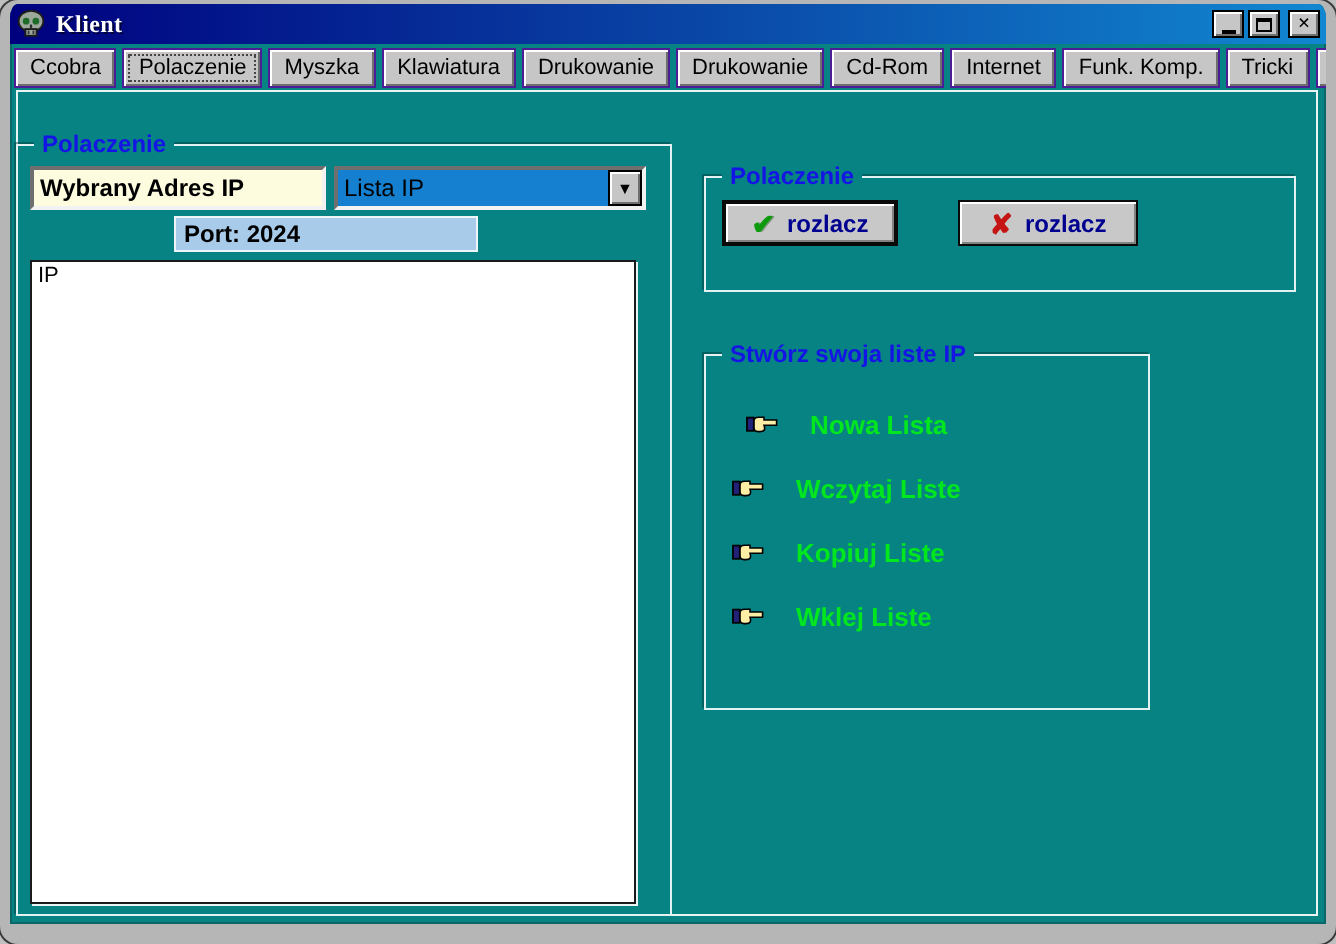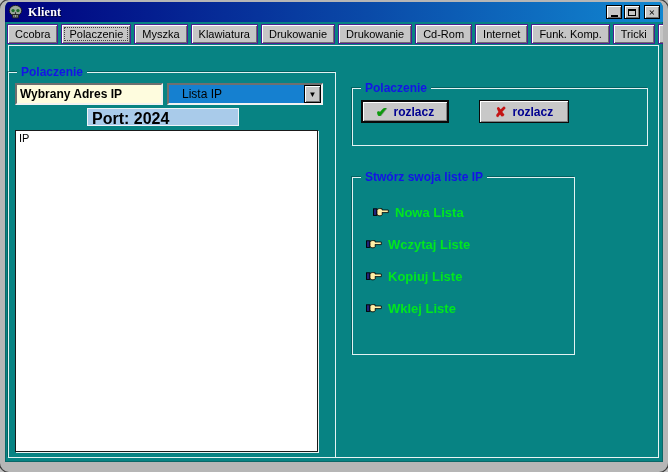--- a/index.html
+++ b/index.html
@@ -70,31 +70,31 @@
     background:#fefcde; color:#000; font-weight:bold; font-size:12px;
     font-family:"Liberation Sans", sans-serif;
     border:2px solid; border-color:#6f6f6f #f2f2f2 #f2f2f2 #6f6f6f;
     padding:0 3px;
   }
   .combo {
     position:absolute; left:158px; top:10px; width:156px; height:22px;
     background:#1580d0; border:2px solid; border-color:#6f6f6f #f2f2f2 #f2f2f2 #6f6f6f;
     display:flex; align-items:center; cursor:pointer;
   }
-  .combo-value { flex:1; color:#000; font-size:12px; padding-left:13px; white-space:nowrap; overflow:hidden; }
+  .combo-value { flex:1; color:#000; font-size:12px; padding-left:3px; white-space:nowrap; overflow:hidden; }
   .combo-btn {
     width:17px; align-self:stretch; background:#c6c6c6;
     border:1px solid #000; box-shadow:inset 1px 1px 0 #fff, inset -1px -1px 0 #707070;
     display:flex; align-items:center; justify-content:center;
     font-size:8px; color:#000;
   }
   .port-label {
     position:absolute; left:78px; top:35px; width:152px; height:18px;
     background:#a9cbea; border:1px solid #eef4f8;
-    color:#000; font-weight:bold; font-size:16px; padding:1px 0 0 4px;
+    color:#000; font-weight:bold; font-size:12px; padding:1px 0 0 4px;
   }
   .ip-list {
     position:absolute; left:6px; top:57px; width:303px; height:322px;
     background:#ffffff; border:1px solid #1a1a1a;
     box-shadow:1px 1px 0 #e9f4f4; cursor:default;
   }
   .ip-list-header { color:#000; font-size:11px; padding:1px 0 0 3px; }
   
   .act-btn {
     position:absolute; top:11px; height:23px; background:#c8c8c8;
@@ -102,21 +102,21 @@
     box-shadow:inset 1px 1px 0 #fff, inset -1px -1px 0 #828282;
     color:#000090; font-weight:bold; font-size:12px; cursor:pointer;
   }
   .btn-connect { left:8px; width:88px; border:2px solid #0a0a0a; }
   .btn-disconnect { left:126px; width:90px; border:1px solid #0a0a0a; }
   .check-icon { color:#0d9a0d; font-size:14px; font-weight:bold; line-height:1; text-shadow:1px 0 0 rgba(0,80,0,.4); }
   .x-icon { color:#c41414; font-size:14px; font-weight:bold; line-height:1; }
   
   .link-items { position:absolute; left:0; top:18px; right:0; display:flex; flex-direction:column; }
   .link-item {
-    height:32px; display:flex; align-items:center; gap:6px; padding-left:13px; cursor:pointer;
+    height:32px; display:flex; align-items:center; gap:16px; padding-left:13px; cursor:pointer;
   }
   .link-item:nth-child(1){ padding-left:20px; }
   .link-label { color:#00e71f; font-weight:bold; font-size:13px; white-space:nowrap; }
   .hand-icon { display:flex; align-items:center; }
 </style>
 </head>
 <body>
 
 <div class="window">
 

